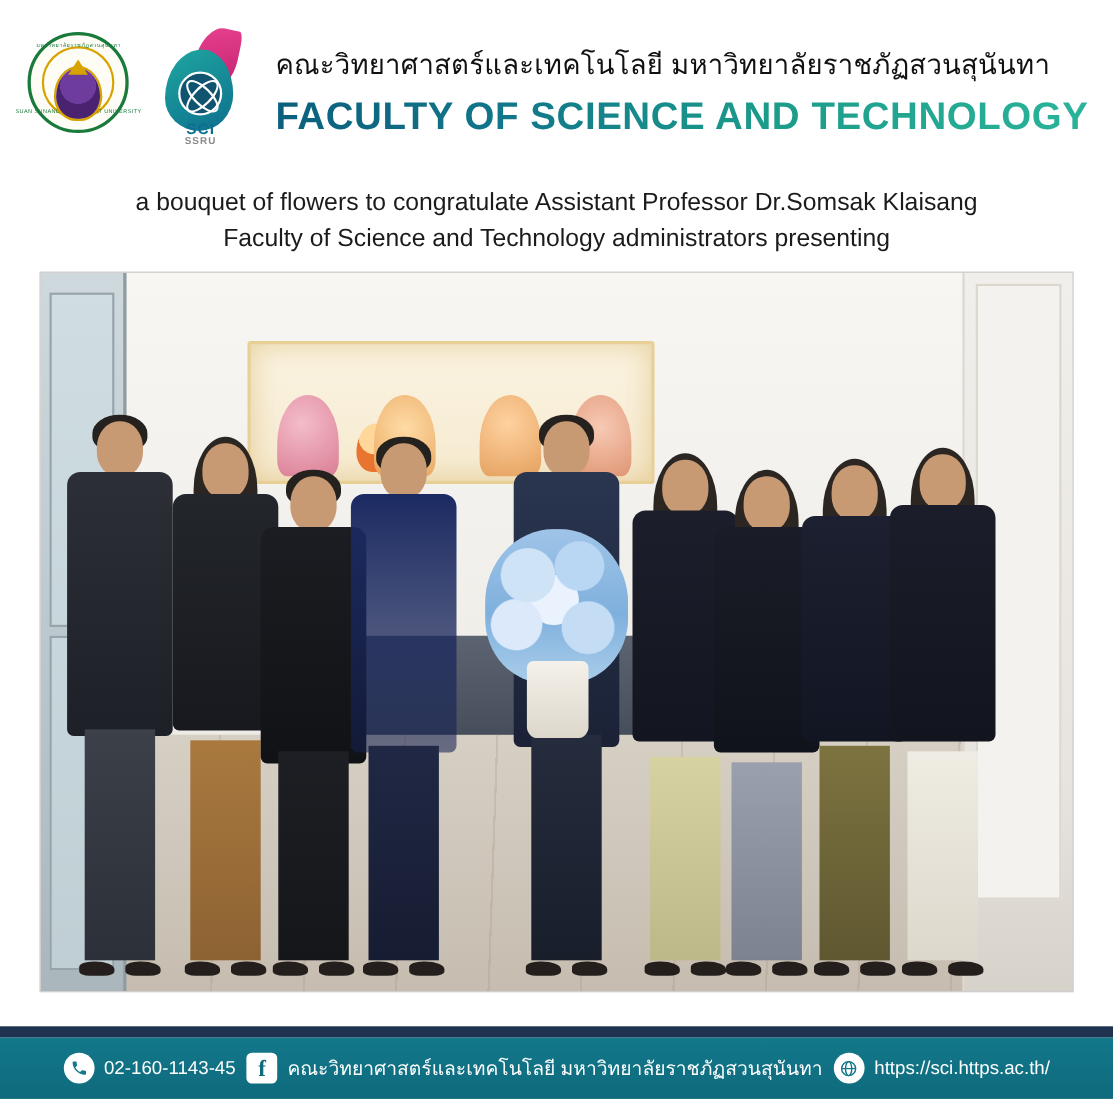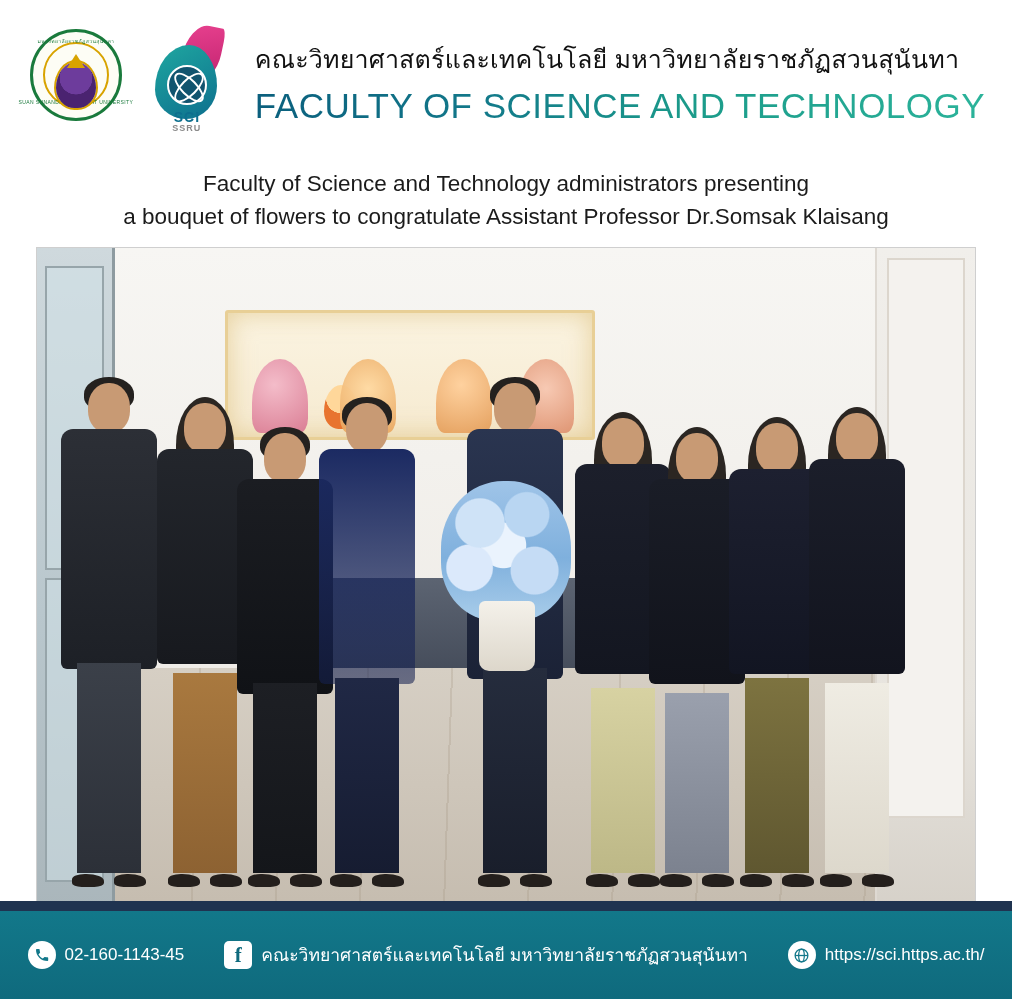--- a/index.html
+++ b/index.html
@@ -156,21 +156,21 @@
   .header-text { flex: 0 0 auto; padding-left: 6px; }
   .header-thai {
     font-size: 25px;
     color: #111111;
     letter-spacing: .2px;
     line-height: 1.25;
     white-space: nowrap;
   }
   .header-eng {
     font-size: 35px;
-    font-weight: normal;
+    font-weight: bold;
     letter-spacing: .5px;
     line-height: 1.1;
     margin-top: 12px;
     white-space: nowrap;
     background: linear-gradient(90deg, #0b5f7d 0%, #12788a 30%, #1b9b8a 60%, #2bb39a 100%);
     -webkit-background-clip: text;
     background-clip: text;
     color: transparent;
   }
 
@@ -311,26 +311,26 @@
   }
   .bouquet .vase {
     position: absolute; left: 38px; bottom: 0; width: 56px; height: 70px;
     background: linear-gradient(180deg,#f4f1ea 0%, #ddd7cb 100%);
     border-radius: 6px 6px 10px 10px;
   }
 
   
   .footer {
     position: absolute; left: 0; right: 0; bottom: 0;
-    height: 88px;
+    height: 56px;
     background: linear-gradient(180deg, #12788a 0%, #0f6a7d 100%);
     display: flex;
     align-items: center;
     justify-content: center;
-    gap: 40px;
+    gap: 10px;
   }
   .footer:before {
     content: "";
     position: absolute; left: 0; right: 0; top: -10px; height: 10px;
     background: #1f3350;
   }
   .fitem { display: flex; align-items: center; gap: 9px; }
   .fitem .txt { color: #ffffff; font-size: 17px; white-space: nowrap; }
   .fitem .txt.thai { font-size: 17.5px; }
   .circ {
@@ -371,22 +371,22 @@
       <div class="ssru-text">SSRU</div>
     </div>
 
     <div class="header-text">
       <div class="header-thai">คณะวิทยาศาสตร์และเทคโนโลยี  มหาวิทยาลัยราชภัฏสวนสุนันทา</div>
       <div class="header-eng">FACULTY OF SCIENCE AND TECHNOLOGY</div>
     </div>
   </div>
 
   <div class="caption">
+    <div>a bouquet of flowers to congratulate Assistant Professor Dr.Somsak Klaisang</div>
     <div>Faculty of Science and Technology administrators presenting</div>
-    <div>a bouquet of flowers to congratulate Assistant Professor Dr.Somsak Klaisang</div>
   </div>
 
   <div class="photo-wrap">
     <div class="photo">
       <div class="backwall"></div>
       <div class="niche">
         <div class="flow f1"></div>
         <div class="doll"></div>
         <div class="flow f2"></div>
         <div class="flow f3"></div>

